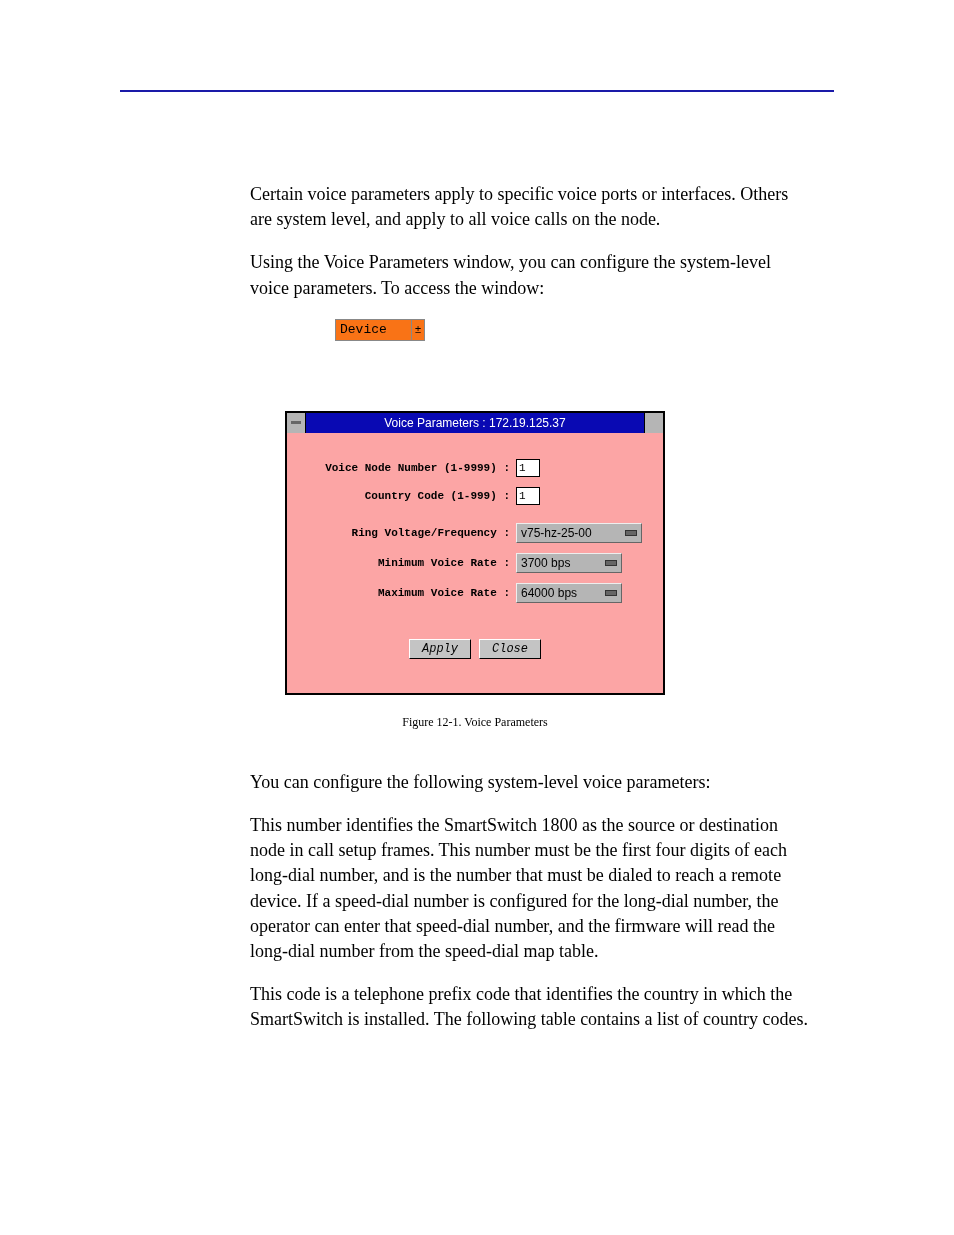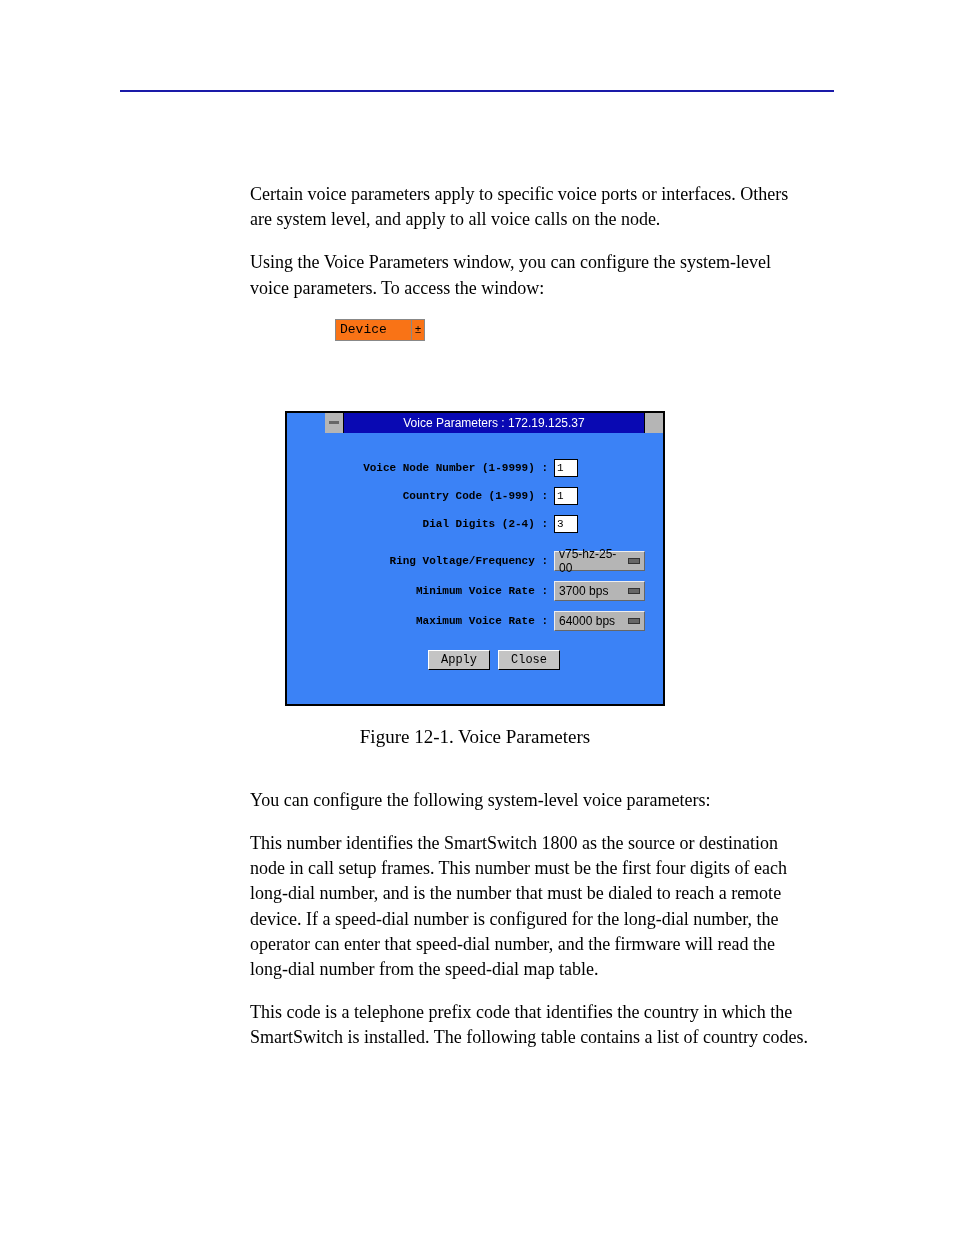--- a/index.html
+++ b/index.html
@@ -48,24 +48,23 @@
     line-height: 20px;
   }
 
   
   .dialog-figure {
     margin: 70px 0 20px 165px;
     width: 380px;
   }
   .dialog {
     border: 2px solid #000;
-    background: #3b82f6;
+    background: #fca5a5;
     width: 380px;
     box-sizing: border-box;
-    padding-left: 38px;
   }
   .dialog-titlebar {
     display: flex;
     align-items: stretch;
     height: 20px;
   }
   .tb-box {
     width: 18px;
     background: #b5b5b5;
     border-right: 1px solid #000;
@@ -136,35 +135,36 @@
     width: 10px;
     height: 4px;
     background: #666;
     border: 1px solid #333;
   }
   .vspace { height: 8px; }
   .button-row {
     display: flex;
     justify-content: center;
     gap: 8px;
-    margin-top: 19px;
+    margin-top: 36px;
+    font-style: italic;
   }
   .win-button {
     border: 1px solid #000;
     border-top-color: #fff;
     border-left-color: #fff;
     background: #c4c4c4;
     font-family: "Courier New", monospace;
     font-size: 12px;
     padding: 2px 12px;
     cursor: pointer;
   }
   .figure-caption {
     text-align: center;
-    font-size: 19px;
+    font-size: 12px;
     margin: 10px 0 40px 165px;
     width: 380px;
   }
 </style>
 </head>
 <body>
 
 <div class="page">
   <div class="top-rule"></div>
 
@@ -192,24 +192,20 @@
         <div class="form-row">
           <div class="form-label">Voice Node Number (1-9999) :</div>
           <div class="form-input">1</div>
         </div>
 
         <div class="form-row">
           <div class="form-label">Country Code (1-999) :</div>
           <div class="form-input">1</div>
         </div>
 
-        <div class="form-row">
-          <div class="form-label">Dial Digits (2-4) :</div>
-          <div class="form-input">3</div>
-        </div>
 
 
         <div class="vspace"></div>
 
         <div class="form-row">
           <div class="form-label">Ring Voltage/Frequency :</div>
           <div class="form-select wide">
             <span>v75-hz-25-00</span>
             <span class="sel-handle"></span>
           </div>

